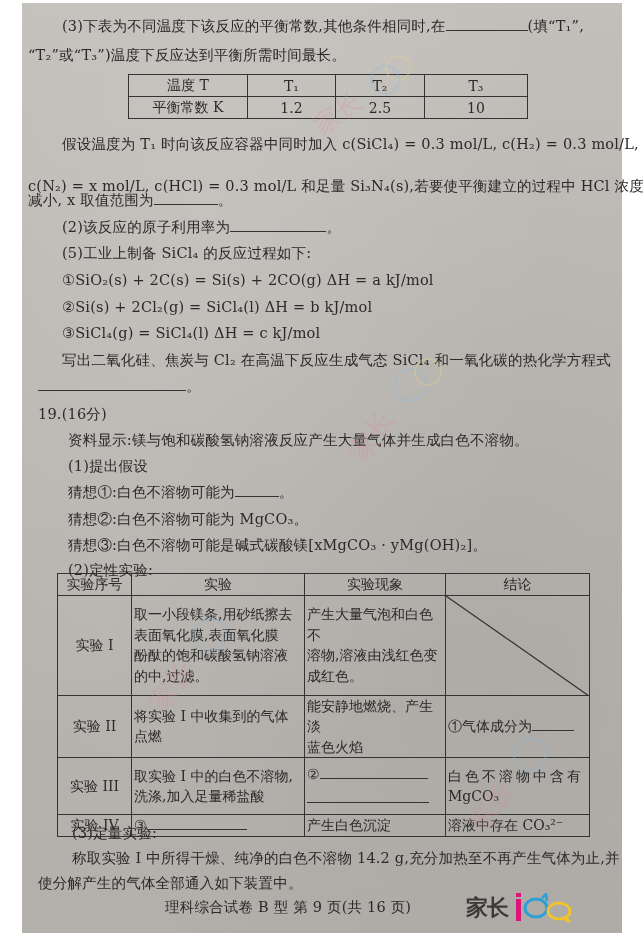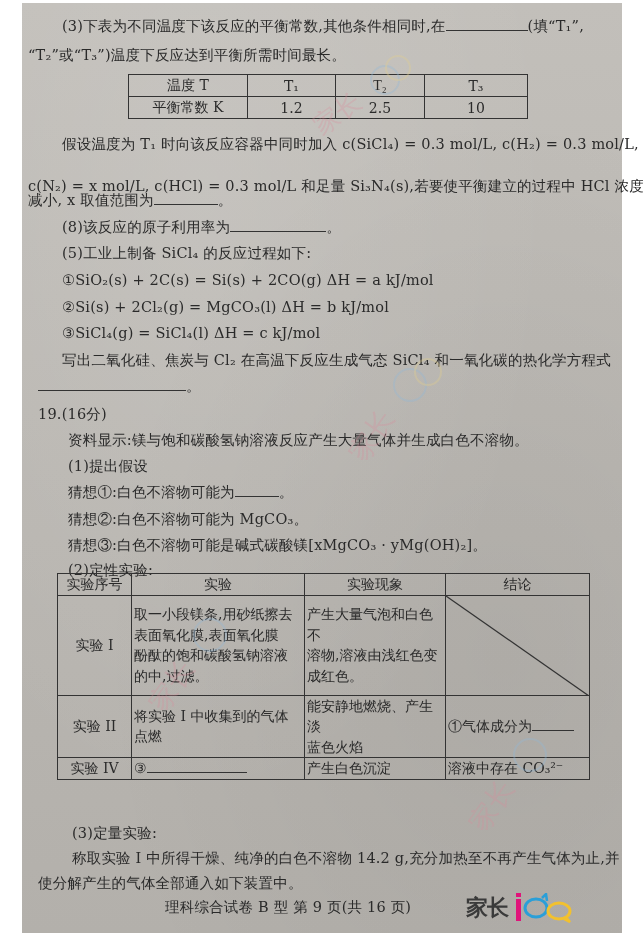--- a/index.html
+++ b/index.html
@@ -35,45 +35,45 @@
 <div class="ln" style="left:62px;top:16px;">
   <span>(3)下表为不同温度下该反应的平衡常数,其他条件相同时,在</span><span class="blank" style="width:82px;"></span><span>(填“T₁”,</span>
 </div>
 <div class="ln" style="left:28px;top:45px;">“T₂”或“T₃”)温度下反应达到平衡所需时间最长。</div>
 
 <table class="t1">
   <tbody>
       <tr>
     <td style="width:118px;">温度 T</td>
     <td style="width:87px;">T₁</td>
-    <td style="width:88px;font-family:Liberation Serif, serif;">T₂</td>
+    <td style="width:88px;">T₂</td>
     <td style="width:102px;margin-left:17px;">T₃</td>
   </tr>
   <tr>
     <td>平衡常数 K</td>
     <td>1.2</td>
     <td>2.5</td>
     <td>10</td>
   </tr>
 </tbody>
   </table>
 
 <div class="ln" style="left:62px;top:134px;">假设温度为 T₁ 时向该反应容器中同时加入 c(SiCl₄) = 0.3 mol/L, c(H₂) = 0.3 mol/L,</div>
 <div class="ln" style="left:28px;top:176px;">c(N₂) = x mol/L, c(HCl) = 0.3 mol/L 和足量 Si₃N₄(s),若要使平衡建立的过程中 HCl 浓度</div>
 <div class="ln" style="left:28px;top:190px;">
   <span>减小, x 取值范围为</span><span class="blank" style="width:64px;"></span><span>。</span>
 </div>
 
 <div class="ln" style="left:62px;top:217px;">
-  <span>(8)该反应的原子利用率为</span><span class="blank" style="width:96px;"></span><span>。</span>
+  <span>(2)该反应的原子利用率为</span><span class="blank" style="width:96px;"></span><span>。</span>
 </div>
 
 <div class="ln" style="left:62px;top:243px;">(5)工业上制备 SiCl₄ 的反应过程如下:</div>
 <div class="ln" style="left:62px;top:270px;">①SiO₂(s) + 2C(s) = Si(s) + 2CO(g)  ΔH = a kJ/mol</div>
-<div class="ln" style="left:62px;top:297px;">②Si(s) + 2Cl₂(g) = MgCO₃(l)  ΔH = b kJ/mol</div>
+<div class="ln" style="left:62px;top:297px;">②Si(s) + 2Cl₂(g) = SiCl₄(l)  ΔH = b kJ/mol</div>
 <div class="ln" style="left:62px;top:323px;">③SiCl₄(g) = SiCl₄(l)  ΔH = c kJ/mol</div>
 <div class="ln" style="left:62px;top:350px;">写出二氧化硅、焦炭与 Cl₂ 在高温下反应生成气态 SiCl₄ 和一氧化碳的热化学方程式</div>
 <div class="ln" style="left:38px;top:376px;">
   <span class="blank" style="width:148px;"></span><span>。</span>
 </div>
 
 <div class="ln" style="left:38px;top:404px;">19.(16分)</div>
 <div class="ln" style="left:68px;top:430px;">资料显示:镁与饱和碳酸氢钠溶液反应产生大量气体并生成白色不溶物。</div>
 <div class="ln" style="left:68px;top:456px;">(1)提出假设</div>
 <div class="ln" style="left:68px;top:482px;">
@@ -117,20 +117,35 @@
       <div>点燃</div>
     </td>
     <td>
       <div>能安静地燃烧、产生淡</div>
       <div>蓝色火焰</div>
     </td>
     <td>
       <span>①气体成分为</span><span class="blank" style="width:42px;"></span>
     </td>
   </tr>
+  <tr style="height:57px;">
+    <td class="c">实验 III</td>
+    <td>
+      <div>取实验 I 中的白色不溶物,</div>
+      <div>洗涤,加入足量稀盐酸</div>
+    </td>
+    <td>
+      <div><span>②</span><span class="blank" style="width:108px;"></span></div>
+      <div style="margin-top:4px;"><span class="blank" style="width:122px;"></span></div>
+    </td>
+    <td>
+      <div style="letter-spacing:3px;">白色不溶物中含有</div>
+      <div>MgCO₃</div>
+    </td>
+  </tr>
   <tr style="height:22px;">
     <td class="c">实验 IV</td>
     <td>
       <span>③</span><span class="blank" style="width:100px;"></span>
     </td>
     <td>产生白色沉淀</td>
     <td>溶液中存在 CO₃²⁻</td>
   </tr>
 </tbody>
   </table>

